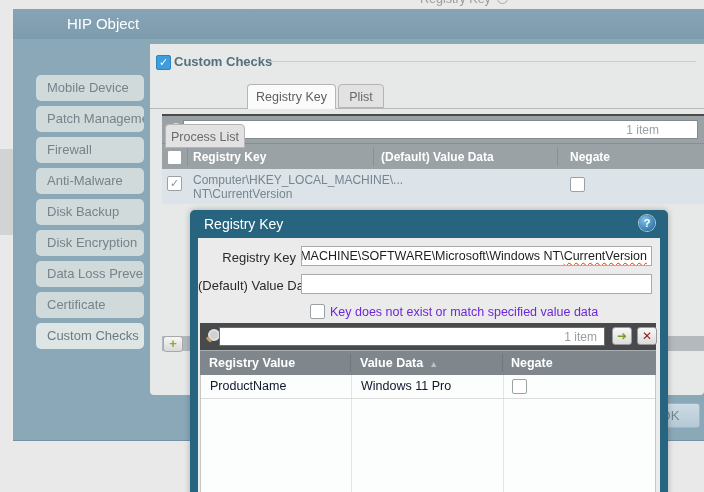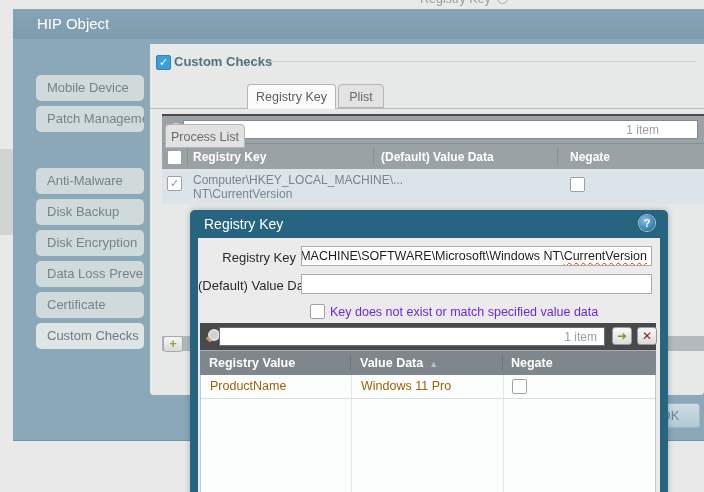--- a/index.html
+++ b/index.html
@@ -6,21 +6,21 @@
   body{font-family:"Liberation Sans","DejaVu Sans",sans-serif;}
   .screen{position:relative;width:704px;height:492px;background:#e9e9e9;overflow:hidden;}
 
   
   .bg-col-header{position:absolute;left:420px;top:-8px;font-size:12.5px;color:#9b9b9b;white-space:nowrap;}
   .bg-sort-dot{display:inline-block;width:9px;height:9px;border:1.5px solid #a9a9a9;border-radius:50%;margin-left:6px;vertical-align:-1px;}
   .left-nub{position:absolute;left:0;top:149px;width:13px;height:86px;background:#d2d4d4;}
 
   
   .hip{position:absolute;left:13px;top:9px;width:691px;height:431px;background:#8ba8b9;border-bottom:1px solid #7392a5;z-index:1;}
-  .hip-title{position:absolute;left:0;top:0;width:100%;height:30px;background:linear-gradient(#87a4b5,#7c9cae);color:#fff;font-size:15px;line-height:30px;padding-left:24px;box-sizing:border-box;}
+  .hip-title{position:absolute;left:0;top:0;width:100%;height:30px;background:linear-gradient(#87a4b5,#7c9cae);color:#fff;font-size:15px;line-height:30px;padding-left:54px;box-sizing:border-box;}
   .side-tab{position:absolute;left:23px;width:108px;height:26px;background:#d0dada;border-radius:5px;color:#75838a;font-size:13px;line-height:26px;padding-left:11px;box-sizing:border-box;white-space:nowrap;overflow:hidden;}
   .side-tab.active{background:#dde5e5;color:#6b7a81;}
 
   .panel{position:absolute;left:137px;top:35px;width:554px;height:351px;background:#e7e8e8;border-radius:0 0 4px 4px;}
   .cc-cb{position:absolute;left:6px;top:11px;}
   .cc-label{position:absolute;left:24px;top:10px;font-size:13px;font-weight:bold;color:#53707e;}
   .fieldset-line{position:absolute;left:118px;top:17px;width:428px;height:1px;background:#cdcdcd;}
 
   .tabline{position:absolute;left:0;top:64px;width:554px;height:1px;background:#b8b8b8;}
   .tab{position:absolute;top:40px;height:24px;background:#e2e2e2;border:1px solid #b5b5b5;border-radius:4px 4px 0 0;font-size:12.5px;color:#6a6a6a;line-height:24px;text-align:center;box-sizing:border-box;z-index:2;}
@@ -74,37 +74,38 @@
   .mini-btn{position:absolute;top:4px;width:20px;height:18px;background:linear-gradient(#f7f7f7,#dcdcdc);border:1px solid #9a9a9a;border-radius:3px;box-sizing:border-box;text-align:center;font-size:12px;font-weight:bold;line-height:16px;}
   .mini-btn.fwd{left:412px;color:#7e9b28;}
   .mini-btn.xbtn{left:437px;color:#8e2315;}
   .ig-head{position:absolute;left:0;top:27px;width:100%;height:25px;background:#7f878d;border-top:1px solid #a7adb1;box-sizing:border-box;}
   .ig-head .th{position:absolute;top:5px;color:#fff;font-weight:bold;font-size:12.5px;white-space:nowrap;text-align:right;}
   .ig-head .vdiv{background:#6f777d;}
   .sort-asc{font-size:9px;color:#b9c1c7;margin-left:6px;}
   .ig-body{position:absolute;left:0;top:52px;width:100%;bottom:0;background:#fcfdfd;border-left:1px solid #c6c6c6;border-right:1px solid #c6c6c6;box-sizing:border-box;}
   .col-div{position:absolute;top:0;bottom:0;width:1px;background:#e4e4e4;}
   .ig-row{position:absolute;left:0;top:0;width:100%;height:23px;border-bottom:1px solid #dcdcdc;}
-  .ig-row .td{position:absolute;top:4px;font-size:12.5px;color:#a16207;white-space:nowrap;}
+  .ig-row .td{position:absolute;top:4px;font-size:12.5px;color:#0f172a;white-space:nowrap;}
 </style>
 </head>
 <body>
 
 <div class="screen">
 
   <div class="bg-col-header">
     <span>Registry Key</span><span class="bg-sort-dot"></span>
   </div>
   <div class="left-nub"></div>
 
   <div class="hip">
     <div class="hip-title">HIP Object</div>
 
     <div class="side-tab" style="top:66px">Mobile Device</div>
     <div class="side-tab" style="top:97px">Patch Management</div>
+    <div class="side-tab" style="top:128px">Firewall</div>
     <div class="side-tab" style="top:190px">Disk Backup</div>
     <div class="side-tab" style="top:159px">Anti-Malware</div>
     <div class="side-tab" style="top:221px">Disk Encryption</div>
     <div class="side-tab" style="top:252px">Data Loss Prevention</div>
     <div class="side-tab" style="top:283px">Certificate</div>
     <div class="side-tab active" style="top:314px">Custom Checks</div>
 
     <div class="panel">
       <span class="cb blue cc-cb">
           <span class="mark">✓</span>

